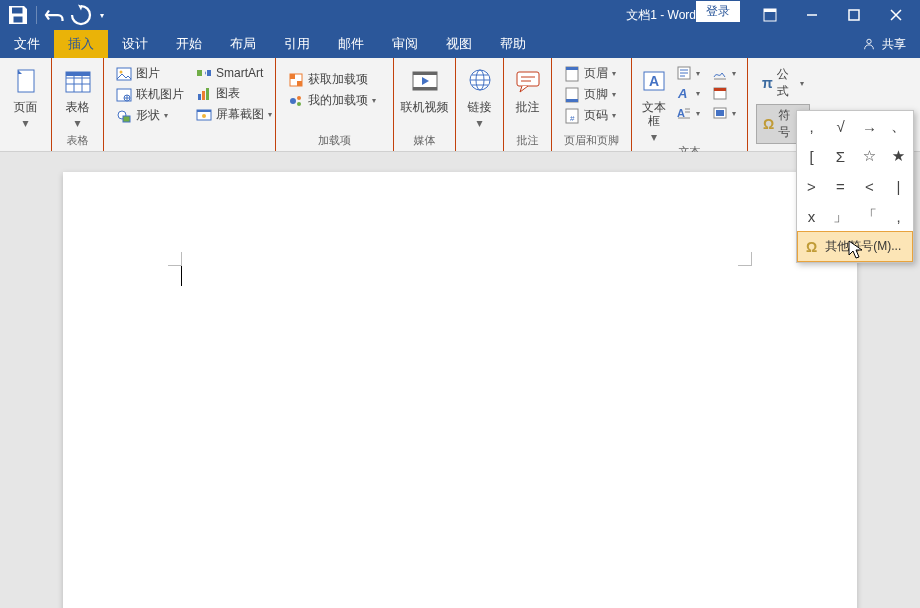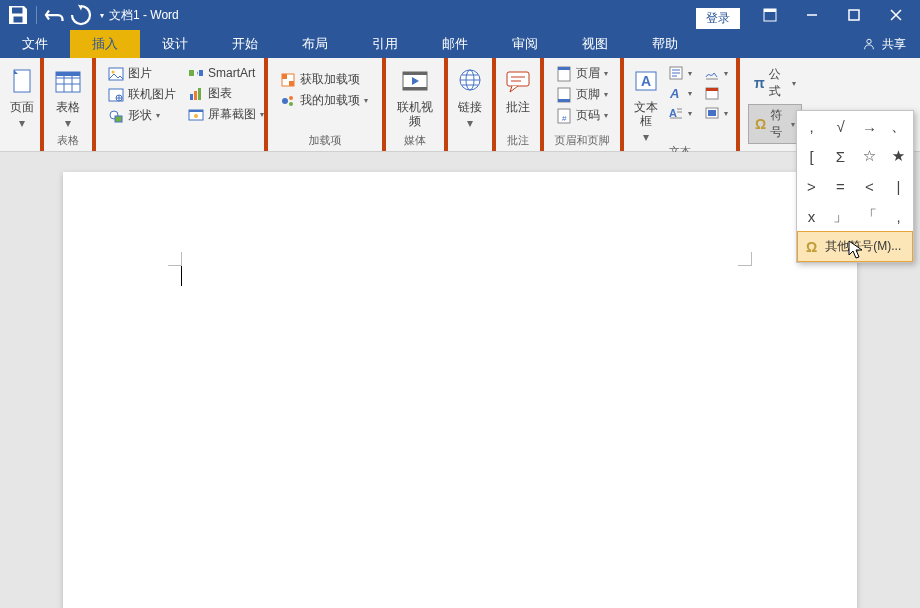--- a/index.html
+++ b/index.html
@@ -2,34 +2,34 @@
 <html><head>
 <meta charset="utf-8">
 <style>
 * { margin: 0; padding: 0; box-sizing: border-box; font-family: "Microsoft YaHei", sans-serif; }
 body { width: 920px; height: 608px; background: #e6e6e6; overflow: hidden; position: relative; }
 
 .titlebar { height: 30px; background: #2b579a; display: flex; align-items: center; color: #fff; font-size: 12px; }
 .qat { display: flex; align-items: center; gap: 2px; padding-left: 6px; }
 .qat-btn { width: 24px; height: 24px; display: flex; align-items: center; justify-content: center; cursor: pointer; }
 .qat-sep { width: 1px; height: 18px; background: rgba(255,255,255,0.3); margin: 0 4px; }
-.title-center { flex: 1; text-align: left; }
-.title-right { display: flex; align-items: flex-end; gap: 2px; padding-right: 4px; }
+.title-center { flex: 1; text-align: right; }
+.title-right { display: flex; align-items: flex-start; gap: 2px; padding-right: 4px; }
 .login-btn { background: #fff; color: #2b579a; padding: 2px 10px; font-size: 12px; cursor: pointer; margin-right: 8px; }
 .win-btn { width: 40px; height: 28px; display: flex; align-items: center; justify-content: center; cursor: pointer; }
 
 .tabbar { height: 28px; background: #2b579a; display: flex; align-items: stretch; color: #fff; font-size: 13px; }
-.tab { padding: 0 22px; display: flex; align-items: center; cursor: pointer; }
+.tab { padding: 0 14px; display: flex; align-items: center; cursor: pointer; }
 .tab.active { background: #eab308; color: #2b579a; }
 .tab-spacer { flex: 1; }
 .tab-search { display: flex; align-items: center; gap: 6px; color: #c8d6ec; padding: 0 12px; font-size: 12px; }
 .tab-share { display: flex; align-items: center; gap: 6px; padding: 0 14px; font-size: 12px; }
 
 .ribbon { height: 94px; background: #f3f3f3; border-bottom: 1px solid #d0d0d0; display: flex; font-size: 12px; color: #444; }
-.group { border-right: 4px solid #c2410c; display: flex; flex-direction: column; }
+.group { border-right: 1px solid #c2410c; display: flex; flex-direction: column; }
 .group-body { flex: 1; display: flex; align-items: flex-start; padding: 4px 6px 0 6px; }
 .group-label { text-align: center; font-size: 11px; color: #666; padding-bottom: 3px; }
 .big-btn { display: flex; flex-direction: column; align-items: center; justify-content: flex-start; width: 42px; padding-top: 4px; cursor: pointer; gap: 2px; }
 .big-btn svg, .big-btn .icon-box { width: 32px; height: 32px; }
 .big-btn span { font-size: 12px; line-height: 14px; text-align: center; }
 .dd { font-size: 8px; color: #666; }
 
 .cmd-col { display: flex; flex-direction: column; gap: 2px; padding: 2px 2px; }
 .cmd { display: flex; align-items: center; gap: 4px; padding: 1px 4px; cursor: pointer; white-space: nowrap; }
 .cmd svg { width: 16px; height: 16px; flex-shrink: 0; }
@@ -119,21 +119,21 @@
     <svg width="14" height="14" viewBox="0 0 16 16">
         <circle cx="8" cy="5" r="2.5" fill="none" stroke="#fff"></circle>
         <path d="M3 14c0-3 2-5 5-5s5 2 5 5" fill="none" stroke="#fff"></path>
       </svg>
     <span>共享</span>
   </div>
 </div>
 
 <div class="ribbon">
 
-  <div class="group" style="width:44px">
+  <div class="group" style="width:52px">
     <div class="group-body">
       <div class="big-btn">
         <svg viewBox="0 0 32 32">
             <rect x="8" y="4" width="16" height="22" fill="#fff" stroke="#4472c4"></rect>
             <path d="M8 4l4 4H8z" fill="#4472c4"></path>
           </svg>
         <span>页面</span>
         <span class="dd">▾</span>
       </div>
     </div>

